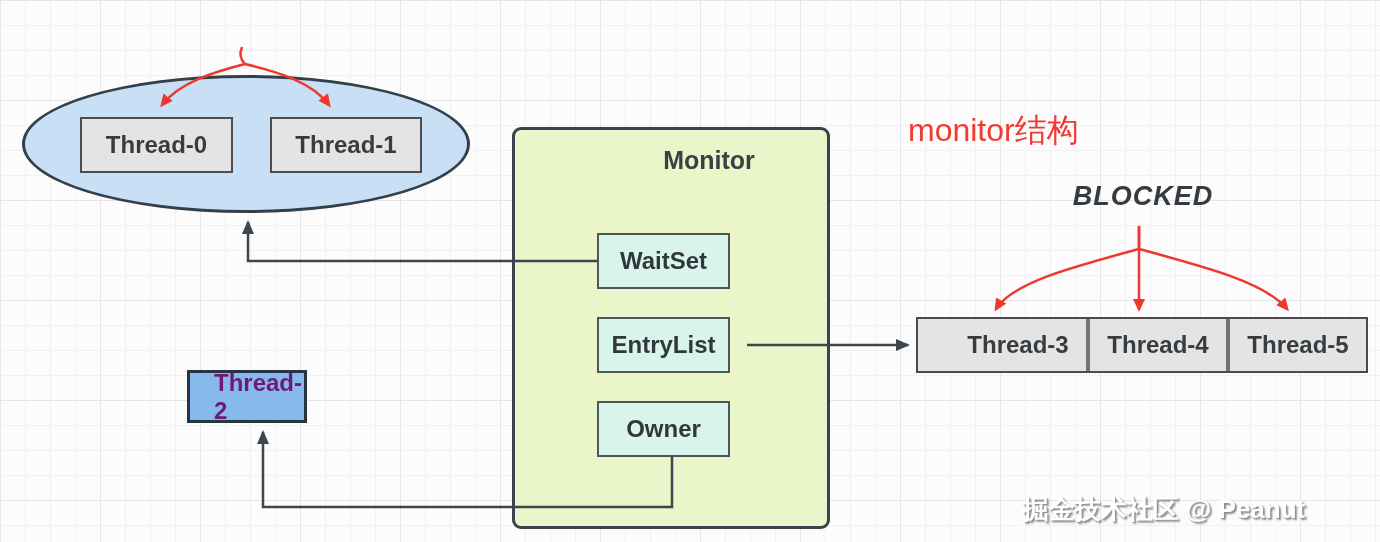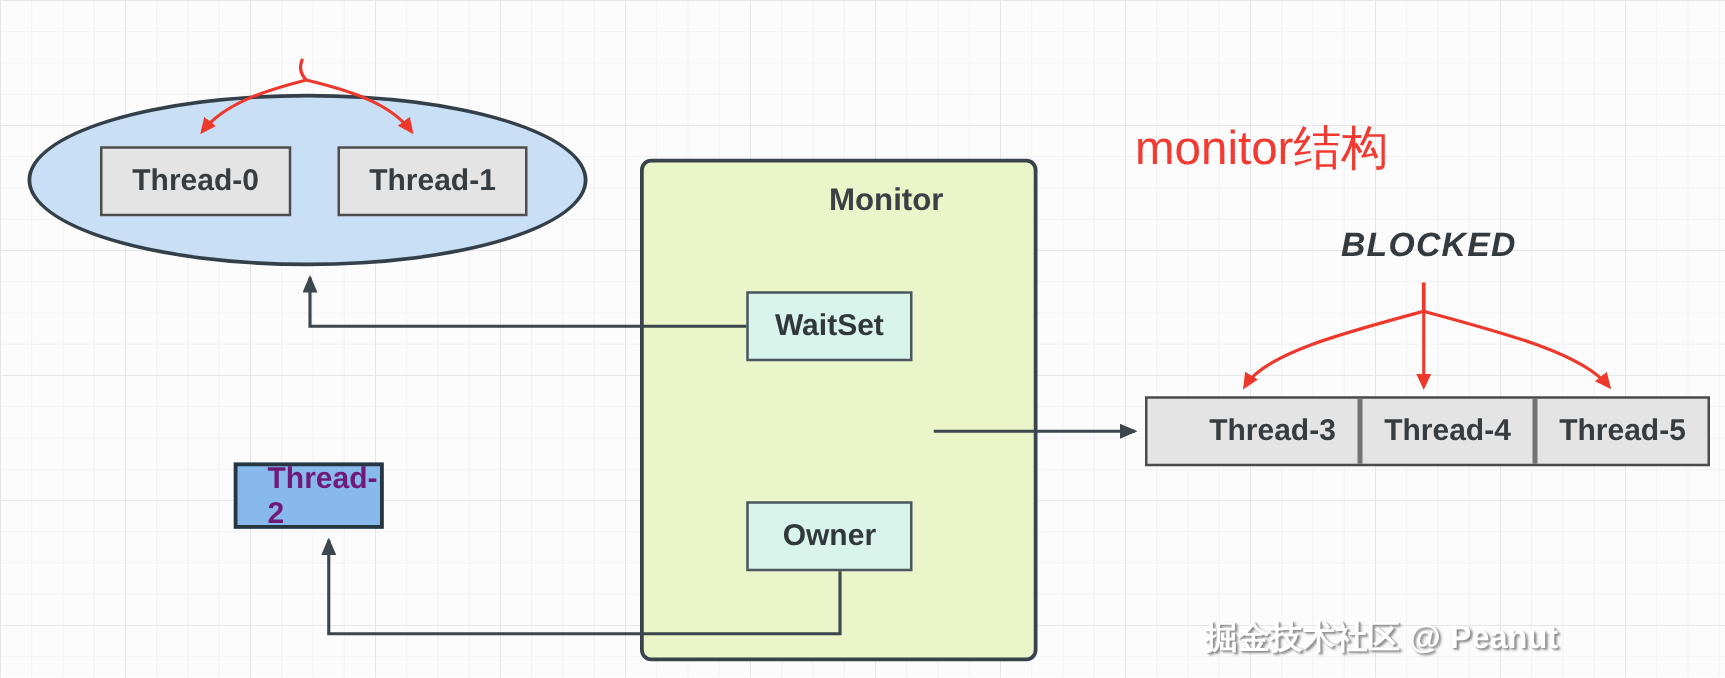--- a/index.html
+++ b/index.html
@@ -45,61 +45,62 @@
   .slot{
     display:flex;align-items:center;justify-content:center;
     background:#d9f4ea;border:2px solid #4b575b;
     font-weight:bold;font-size:24px;color:#31383c;
     width:133px;height:56px;left:597px;
   }
   .slot-waitset{top:233px;}
   .slot-entrylist{top:317px;}
   .slot-owner{top:401px;}
   .annotation-red{
-    left:908px;top:93px;width:260px;
-    font-size:38px;color:#f23a31;
+    left:908px;top:109px;width:260px;
+    font-size:32px;color:#f23a31;
   }
   .thread-row{
     left:916px;top:317px;width:452px;height:56px;
     display:flex;background:#e4e4e4;border:2px solid #4b4b4b;
   }
   .thread-row .cell{
     flex:1;display:flex;align-items:center;justify-content:center;
     font-weight:bold;font-size:24px;color:#363c40;
     border-left:4px solid #737373;
   }
   .thread-row .cell:first-child{border-left:none;padding-left:32px;}
   .thread2{
     left:187px;top:370px;width:120px;height:53px;
     background:#87b9ed;border:3px solid #263540;color:#701a75;padding-left:24px;
   }
   .overlay{
     position:absolute;left:0;top:0;width:1380px;height:542px;
     pointer-events:none;
   }
   .watermark{
-    right:16px;top:492px;width:400px;text-align:left;
+    right:16px;top:492px;width:400px;text-align:center;
     font-size:26px;font-weight:bold;color:#ffffff;
     text-shadow:2px 2px 2px #8f8f8f, 1px 1px 1px #a8a8a8;
   }
 </style>
 </head>
 <body>
 
 <div class="canvas">
 
   <div class="abs state-label blocked-label">BLOCKED</div>
 
   <div class="abs ellipse"></div>
   <div class="abs tbox thread0">Thread-0</div>
   <div class="abs tbox thread1">Thread-1</div>
 
   <div class="abs monitor"></div>
   <div class="abs monitor-title">Monitor</div>
   <div class="abs slot slot-waitset">WaitSet</div>
+  <div class="abs slot slot-entrylist">EntryList</div>
   <div class="abs slot slot-owner">Owner</div>
 
   <div class="abs annotation-red">monitor结构</div>
 
   <div class="abs thread-row">
     <div class="cell">Thread-3</div>
     <div class="cell">Thread-4</div>
     <div class="cell">Thread-5</div>
   </div>
 

